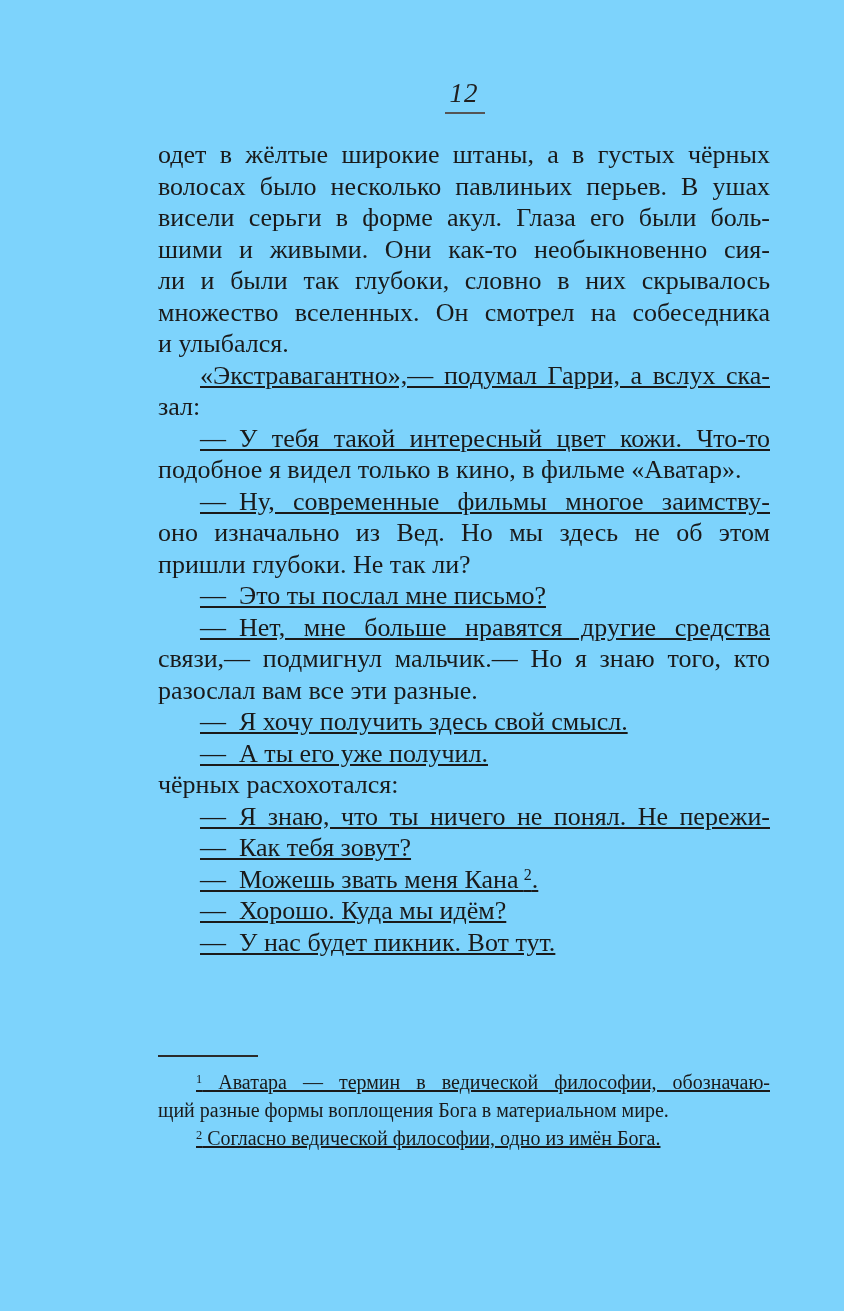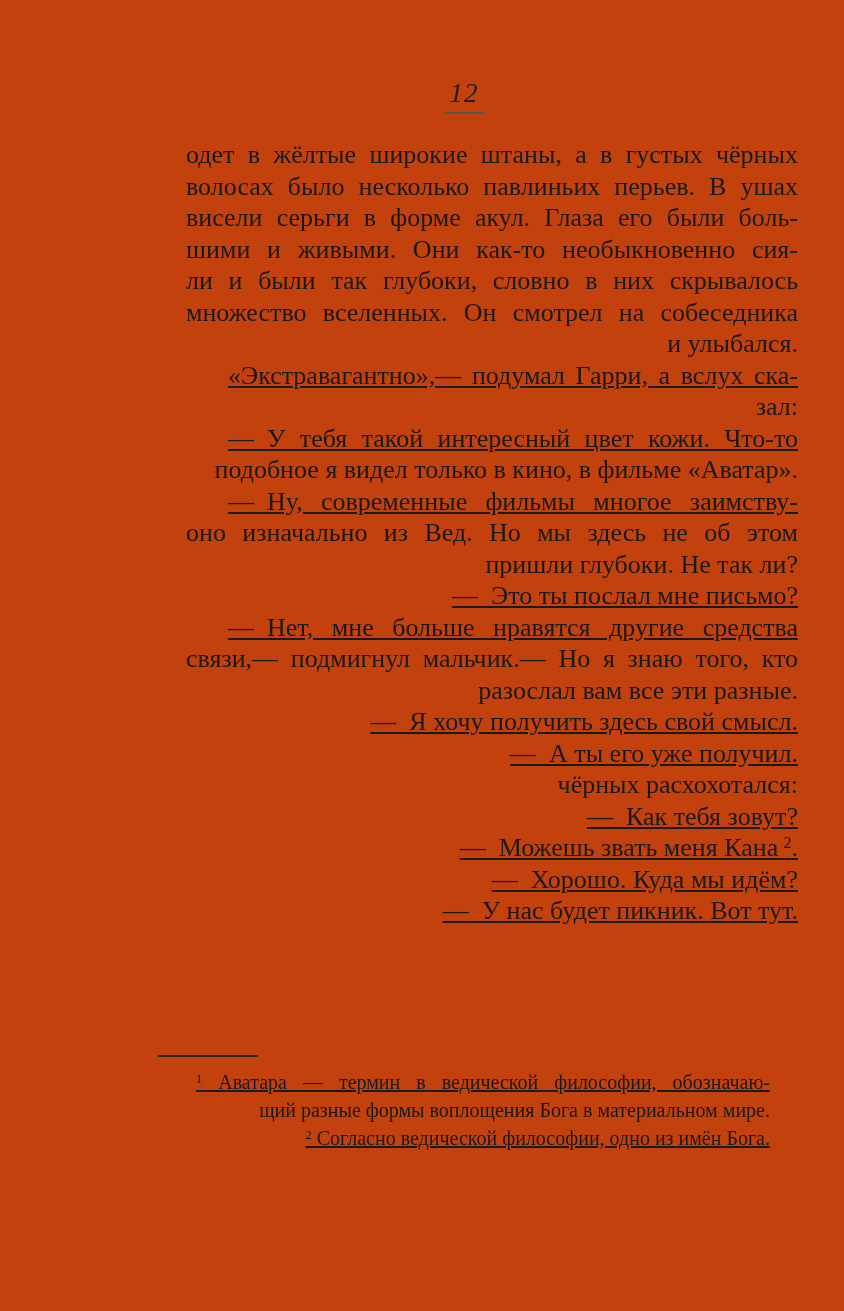--- a/index.html
+++ b/index.html
@@ -4,21 +4,21 @@
 <style>
   html, body {
     margin: 0;
     padding: 0;
     background: #ffffff;
   }
   .page {
     position: relative;
     width: 844px;
     height: 1311px;
-    background: #c2410c;
+    background: #7dd3fc;
     font-family: "Liberation Serif", "DejaVu Serif", serif;
     color: #1a1a1a;
     overflow: hidden;
   }
   
   .pagenum {
     position: absolute;
     top: 78px;
     left: 158px;
     width: 612px;
@@ -37,25 +37,24 @@
     border-top: 2px solid #555;
   }
   
   .body-text {
     position: absolute;
     top: 139px;
     left: 158px;
     width: 612px;
     font-size: 26px;
     line-height: 31.5px;
-    margin-left: 28px;
   }
   .line {
     min-height: 31.5px;
-    text-align: right;
+    text-align: left;
   }
   .line.j {
     text-align: justify;
     text-align-last: justify;
   }
   .line.indent {
     text-indent: 42px;
     text-decoration: underline;
   }
   sup {
@@ -111,20 +110,21 @@
       <div class="line indent j">— Ну, современные фильмы многое заимству-</div>
       <div class="line j">оно изначально из Вед. Но мы здесь не об этом</div>
       <div class="line">пришли глубоки. Не так ли?</div>
       <div class="line indent">— Это ты послал мне письмо?</div>
       <div class="line indent j">— Нет, мне больше нравятся другие средства</div>
       <div class="line j">связи,— подмигнул мальчик.— Но я знаю того, кто</div>
       <div class="line">разослал вам все эти разные.</div>
       <div class="line indent">— Я хочу получить здесь свой смысл.</div>
       <div class="line indent">— А ты его уже получил.</div>
       <div class="line">чёрных расхохотался:</div>
+      <div class="line indent j">— Я знаю, что ты ничего не понял. Не пережи-</div>
       <div class="line indent">— Как тебя зовут?</div>
       <div class="line indent">— Можешь звать меня Кана <sup>2</sup>.</div>
       <div class="line indent">— Хорошо. Куда мы идём?</div>
       <div class="line indent">— У нас будет пикник. Вот тут.</div>
     </div>
 
   <div class="footnote-rule"></div>
 
   <div class="footnotes">
       <div class="line indent j"><sup>1</sup> Аватара — термин в ведической философии, обозначаю-</div>

